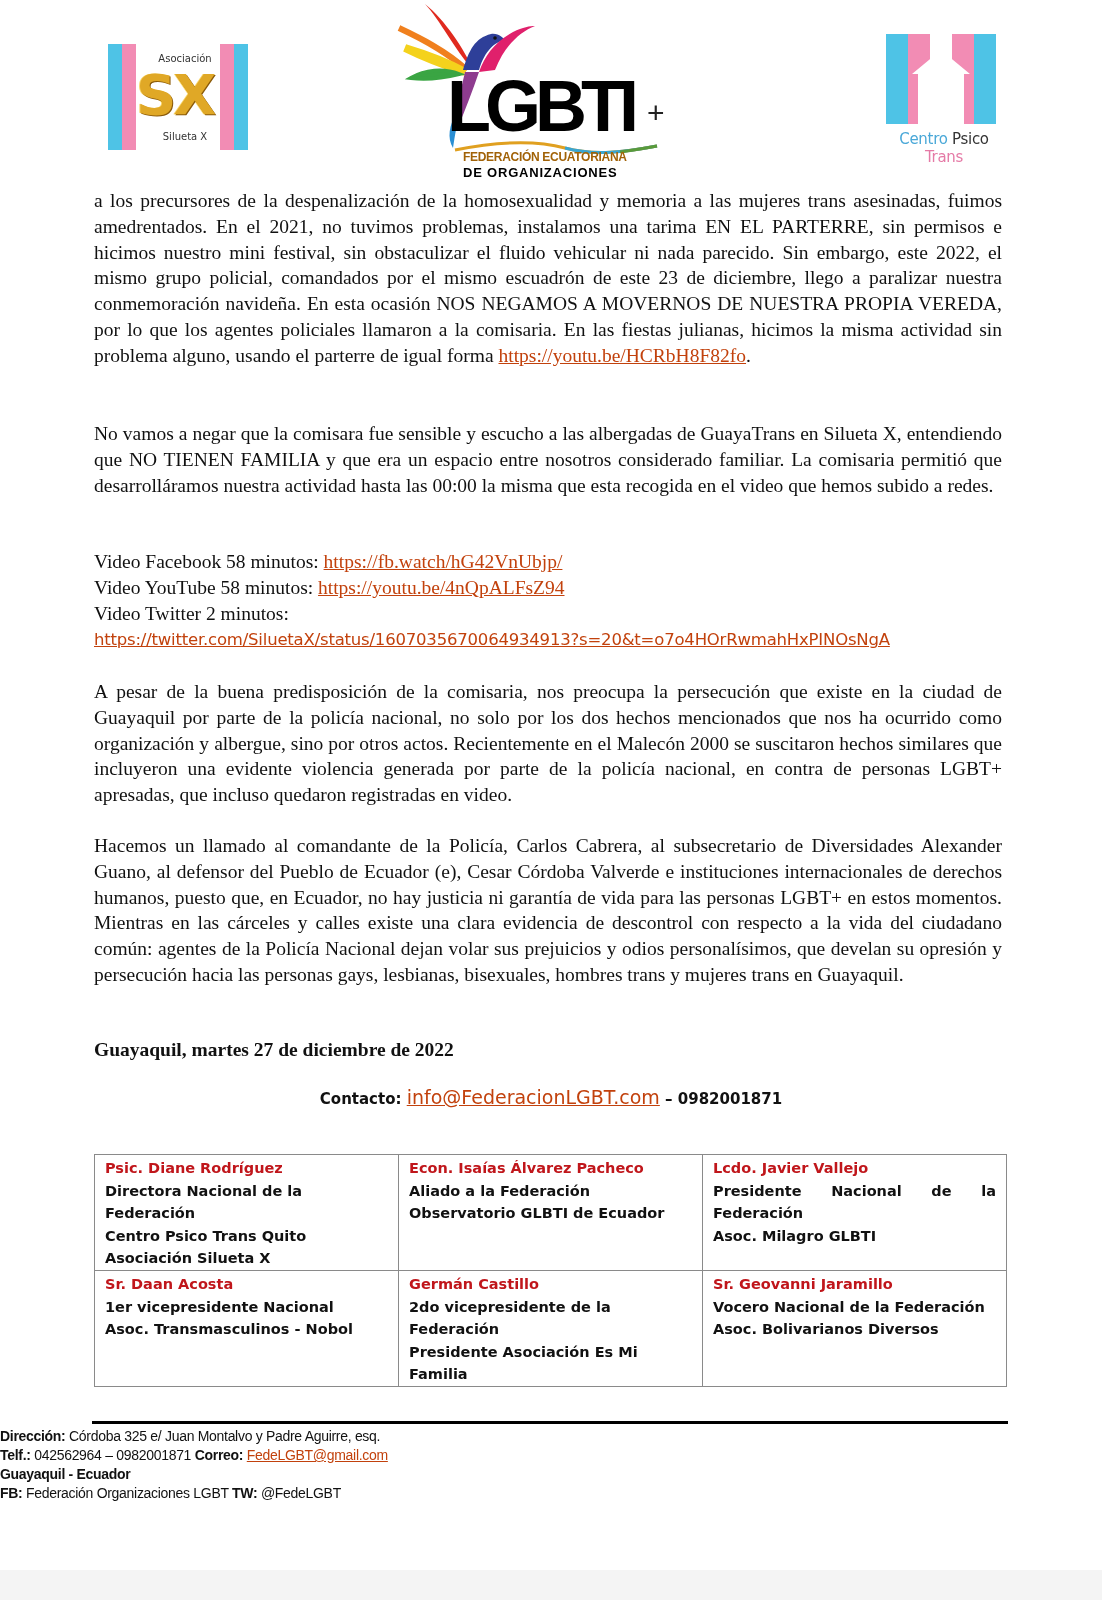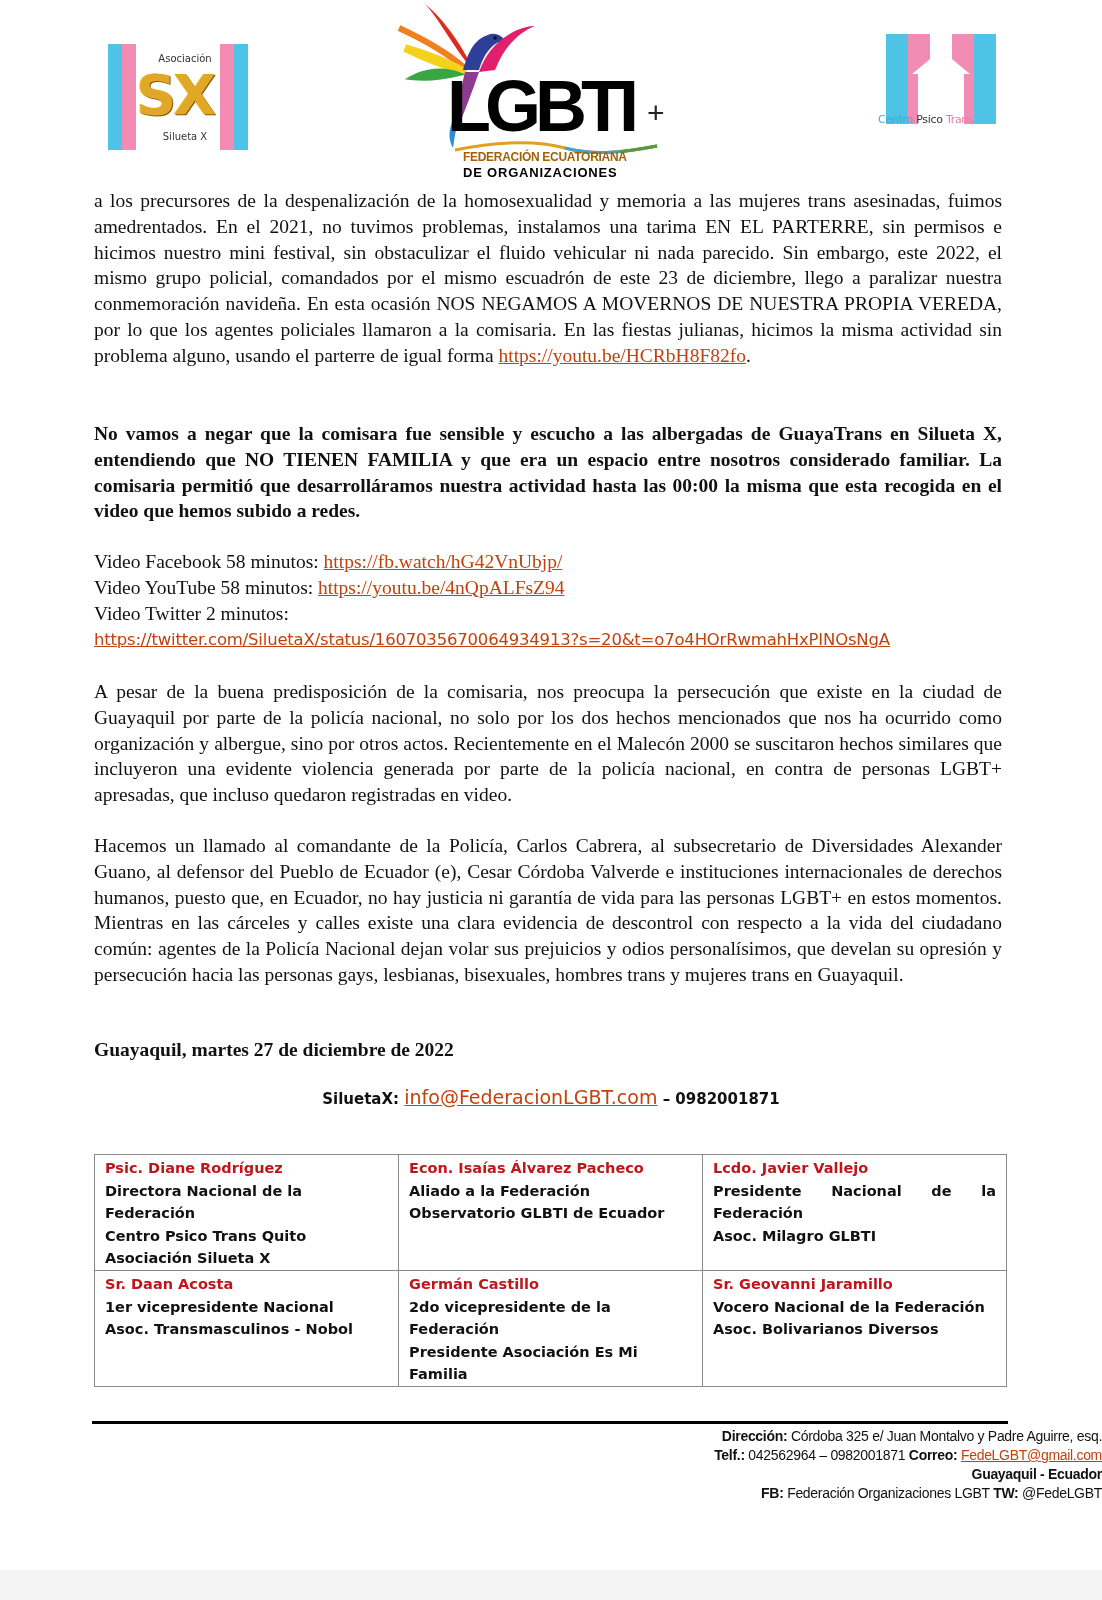--- a/index.html
+++ b/index.html
@@ -14,49 +14,49 @@
 
   .sx-bar { position: absolute; top: 0; height: 106px; }
   .sx-label { position: absolute; left: 14px; right: 0; text-align: center; font-family: "DejaVu Sans", sans-serif; color: #333; }
   .sx-letters { position: absolute; left: 28px; top: 18px; font-family: "DejaVu Sans", sans-serif; font-size: 56px; font-weight: bold; color: #e0a826; letter-spacing: -3px; text-shadow: 1px 1px 0 #8a5a0a, -1px 0 0 #f9d76e; }
 
   .lgbti-word { position: absolute; left: 52px; top: 70px; font-family: "Liberation Sans", sans-serif; font-weight: bold; font-size: 72px; letter-spacing: -6px; color: #000; line-height: 1; }
   .lgbti-plus { position: absolute; left: 252px; top: 96px; font-family: "Liberation Sans", sans-serif; font-size: 30px; color: #222; }
   .lgbti-sub1 { position: absolute; left: 68px; top: 150px; font-family: "Liberation Sans", sans-serif; font-weight: bold; font-size: 12px; color: #a16207; letter-spacing: -0.3px; }
   .lgbti-sub2 { position: absolute; left: 68px; top: 165px; font-family: "Liberation Sans", sans-serif; font-weight: bold; font-size: 13px; color: #000; letter-spacing: 0.8px; }
 
-  .cpt-label { position: absolute; left: -6px; top: 79px; width: 132px; text-align: left; font-family: "DejaVu Sans", sans-serif; font-size: 11px; letter-spacing: -0.3px; }
+  .cpt-label { position: absolute; left: -6px; top: 96px; width: 132px; text-align: center; font-family: "DejaVu Sans", sans-serif; font-size: 15px; letter-spacing: -0.3px; }
 
   
   .body-text { position: absolute; left: 94px; width: 908px; font-size: 19.5px; line-height: 25.8px; text-align: justify; }
   .body-text p { margin: 0; }
   a.link { color: #c2410c; text-decoration: underline; }
   .sans-link { font-family: "DejaVu Sans", sans-serif; font-size: 16.5px; letter-spacing: -0.2px; }
 
   .p1 { top: 188px; }
-  .p2 { top: 421px; font-weight: bold; }
+  .p2 { top: 421px; }
   .p3 { top: 549px; }
   .p4 { top: 679px; }
   .p5 { top: 833px; }
   .date-line { position: absolute; left: 94px; top: 1039px; font-size: 19.5px; font-weight: bold; }
   .contact-line { position: absolute; left: 0; width: 1102px; top: 1086px; text-align: center; font-family: "DejaVu Sans", sans-serif; font-size: 15px; font-weight: bold; }
   .contact-line a { font-weight: normal; font-size: 19px; }
 
   
   .sig-table { position: absolute; left: 94px; top: 1154px; width: 913px; border-collapse: collapse; font-family: "DejaVu Sans", sans-serif; font-size: 14.5px; line-height: 22.6px; }
   .sig-table td { border: 1.5px solid #8a8a8a; vertical-align: top; padding: 2px 10px 0 10px; width: 33.3%; }
   .sig-table tr.r1 td { height: 90px; }
   .sig-table tr.r2 td { height: 90px; }
   .sig-name { color: #c0161b; font-weight: bold; }
   .sig-role { color: #111; font-weight: bold; }
   .just { text-align: justify; text-align-last: justify; }
 
   
   .footer-rule { position: absolute; left: 92px; top: 1421px; width: 916px; height: 3px; background: #000; }
-  .footer { position: absolute; left: 0; width: 1102px; top: 1427px; text-align: right; font-family: "Liberation Sans", sans-serif; font-size: 14px; line-height: 19px; letter-spacing: -0.3px; }
+  .footer { position: absolute; left: 0; width: 1102px; top: 1427px; text-align: left; font-family: "Liberation Sans", sans-serif; font-size: 14px; line-height: 19px; letter-spacing: -0.3px; }
   .footer b { font-weight: bold; }
 </style>
 </head>
 <body>
 
 <div class="logo logo-sx">
   <div class="sx-bar" style="left:0;width:14px;background:#4ec3e6;"></div>
   <div class="sx-bar" style="left:14px;width:14px;background:#f28cb4;"></div>
   <div class="sx-bar" style="left:28px;width:6px;top:8px;height:90px;background:#fff;"></div>
   <div class="sx-bar" style="left:106px;width:6px;top:8px;height:90px;background:#fff;"></div>
@@ -122,21 +122,21 @@
   <p>A pesar de la buena predisposición de la comisaria, nos preocupa la persecución que existe en la ciudad de Guayaquil por parte de la policía nacional, no solo por los dos hechos mencionados que nos ha ocurrido como organización y albergue, sino por otros actos. Recientemente en el Malecón 2000 se suscitaron hechos similares que incluyeron una evidente violencia generada por parte de la policía nacional, en contra de personas LGBT+ apresadas, que incluso quedaron registradas en video.</p>
 </div>
 
 <div class="body-text p5">
   <p>Hacemos un llamado al comandante de la Policía, Carlos Cabrera, al subsecretario de Diversidades Alexander Guano, al defensor del Pueblo de Ecuador (e), Cesar Córdoba Valverde e instituciones internacionales de derechos humanos, puesto que, en Ecuador, no hay justicia ni garantía de vida para las personas LGBT+ en estos momentos. Mientras en las cárceles y calles existe una clara evidencia de descontrol con respecto a la vida del ciudadano común: agentes de la Policía Nacional dejan volar sus prejuicios y odios personalísimos, que develan su opresión y persecución hacia las personas gays, lesbianas, bisexuales, hombres trans y mujeres trans en Guayaquil.</p>
 </div>
 
 <div class="date-line">Guayaquil, martes 27 de diciembre de 2022</div>
 
 <div class="contact-line">
-  <span>SiluetaX: </span><a class="link" href="#">info@FederacionLGBT.com</a><span> – </span><span>0982001871</span>
+  <span>Contacto: </span><a class="link" href="#">info@FederacionLGBT.com</a><span> – </span><span>0982001871</span>
 </div>
 
 <table class="sig-table">
   <tbody>
       <tr class="r1">
     <td>
       <div class="sig-name">Psic. Diane Rodríguez</div>
       <div class="sig-role">Directora Nacional de la Federación</div>
       <div class="sig-role">Centro Psico Trans Quito</div>
       <div class="sig-role">Asociación Silueta X</div>

